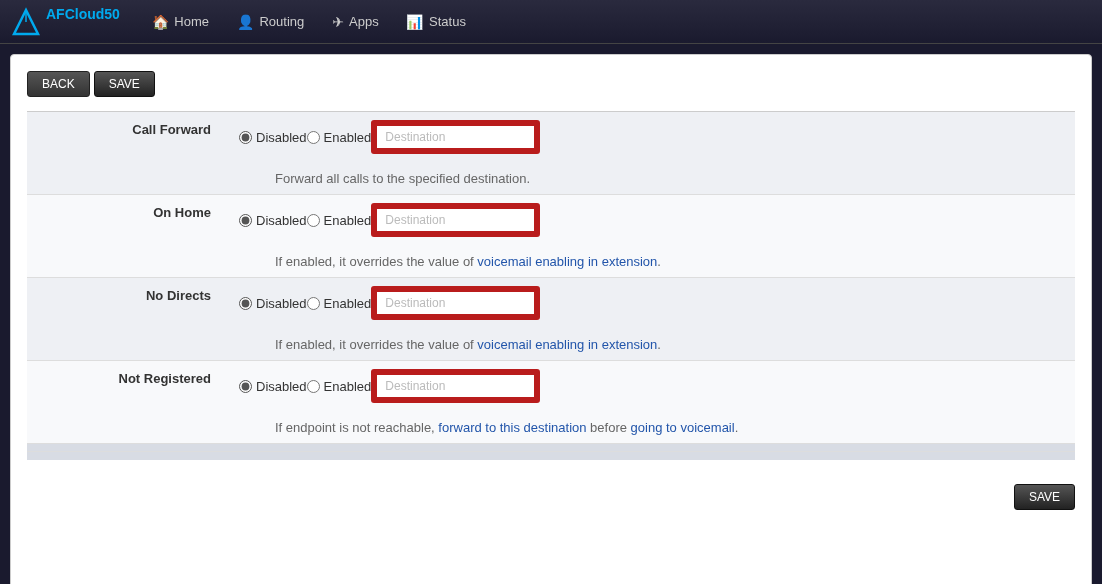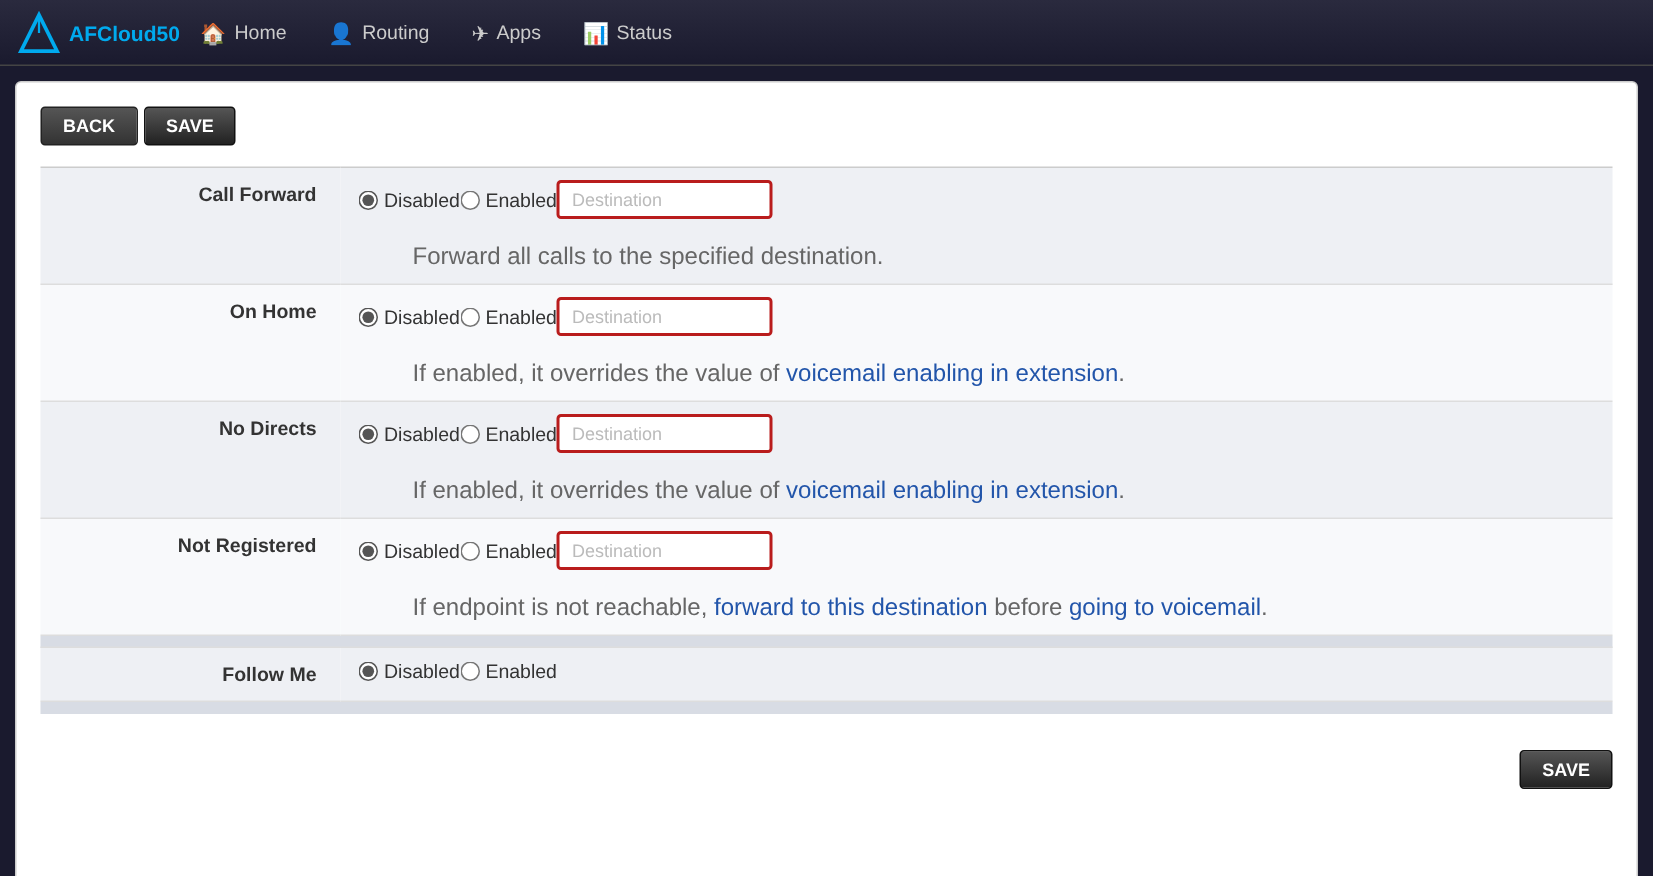--- a/index.html
+++ b/index.html
@@ -9,22 +9,21 @@
     .navbar {
       background: linear-gradient(180deg, #2a2a3e 0%, #1a1a2e 100%);
       height: 44px;
       display: flex;
       align-items: center;
       padding: 0 10px;
       border-bottom: 1px solid #444;
     }
     .navbar-brand {
       display: flex;
-      align-items: center;
-      margin-right: 2px;
+      margin-right: 20px;
     }
     .brand-logo {
       width: 32px;
       height: 32px;
       margin-right: 4px;
     }
     .nav-items {
       display: flex;
       align-items: center;
       gap: 4px;
@@ -73,21 +72,21 @@
       font-weight: bold;
       color: #000;
     }
     .header-buttons {
       display: flex;
       gap: 4px;
     }
     .btn-back, .btn-save {
       padding: 5px 14px;
       font-size: 12px;
-      font-weight: bold;
+      font-weight: normal;
       border: none;
       border-radius: 3px;
       cursor: pointer;
       color: #fff;
     }
     .btn-back {
       background: linear-gradient(180deg, #555 0%, #333 100%);
       border: 1px solid #222;
     }
     .btn-save {
@@ -143,32 +142,32 @@
       gap: 4px;
       color: #333;
       font-size: 13px;
       cursor: pointer;
     }
     .radio-label input[type="radio"] {
       cursor: pointer;
       accent-color: #555;
     }
     .dest-input {
-      border: 2px solid #b91c1c;
+      border: 6px solid #b91c1c;
       border-radius: 3px;
       padding: 4px 8px;
       font-size: 12px;
       color: #4d7c0f;
-      width: 144px;
+      width: 169px;
       background: #fff;
     }
     .dest-input::placeholder { color: #bbb; }
 
     .row-hint {
-      font-size: 16px;
+      font-size: 13px;
       color: #666;
       margin-top: 17px;
       padding-left: 36px;
     }
     .row-hint a { color: #2255aa; text-decoration: none; }
 
     
     .bottom-bar {
       display: flex;
       justify-content: flex-end;
@@ -294,35 +293,20 @@
             <input type="text" class="dest-input" placeholder="Destination" style="">
           </div>
           <div class="row-hint">If endpoint is not reachable, <a href="#">forward to this destination</a> before <a href="#">going to voicemail</a>.</div>
         </td>
       </tr>
 
       <tr>
         <td colspan="2" class="section-divider"></td>
       </tr>
 
-      <tr class="row-odd">
-        <td class="row-label-cell">Follow Me</td>
-        <td class="row-content-cell">
-          <div class="radio-row">
-            <label class="radio-label">
-              <input type="radio" name="follow_me" value="disabled" checked="" style="">
-              <span>Disabled</span>
-            </label>
-            <label class="radio-label">
-              <input type="radio" name="follow_me" value="enabled" style="">
-              <span>Enabled</span>
-            </label>
-          </div>
-        </td>
-      </tr>
 
       <tr>
         <td colspan="2" class="section-divider"></td>
       </tr>
 
 
     </tbody>
   </table>
 
   <div class="bottom-bar">

